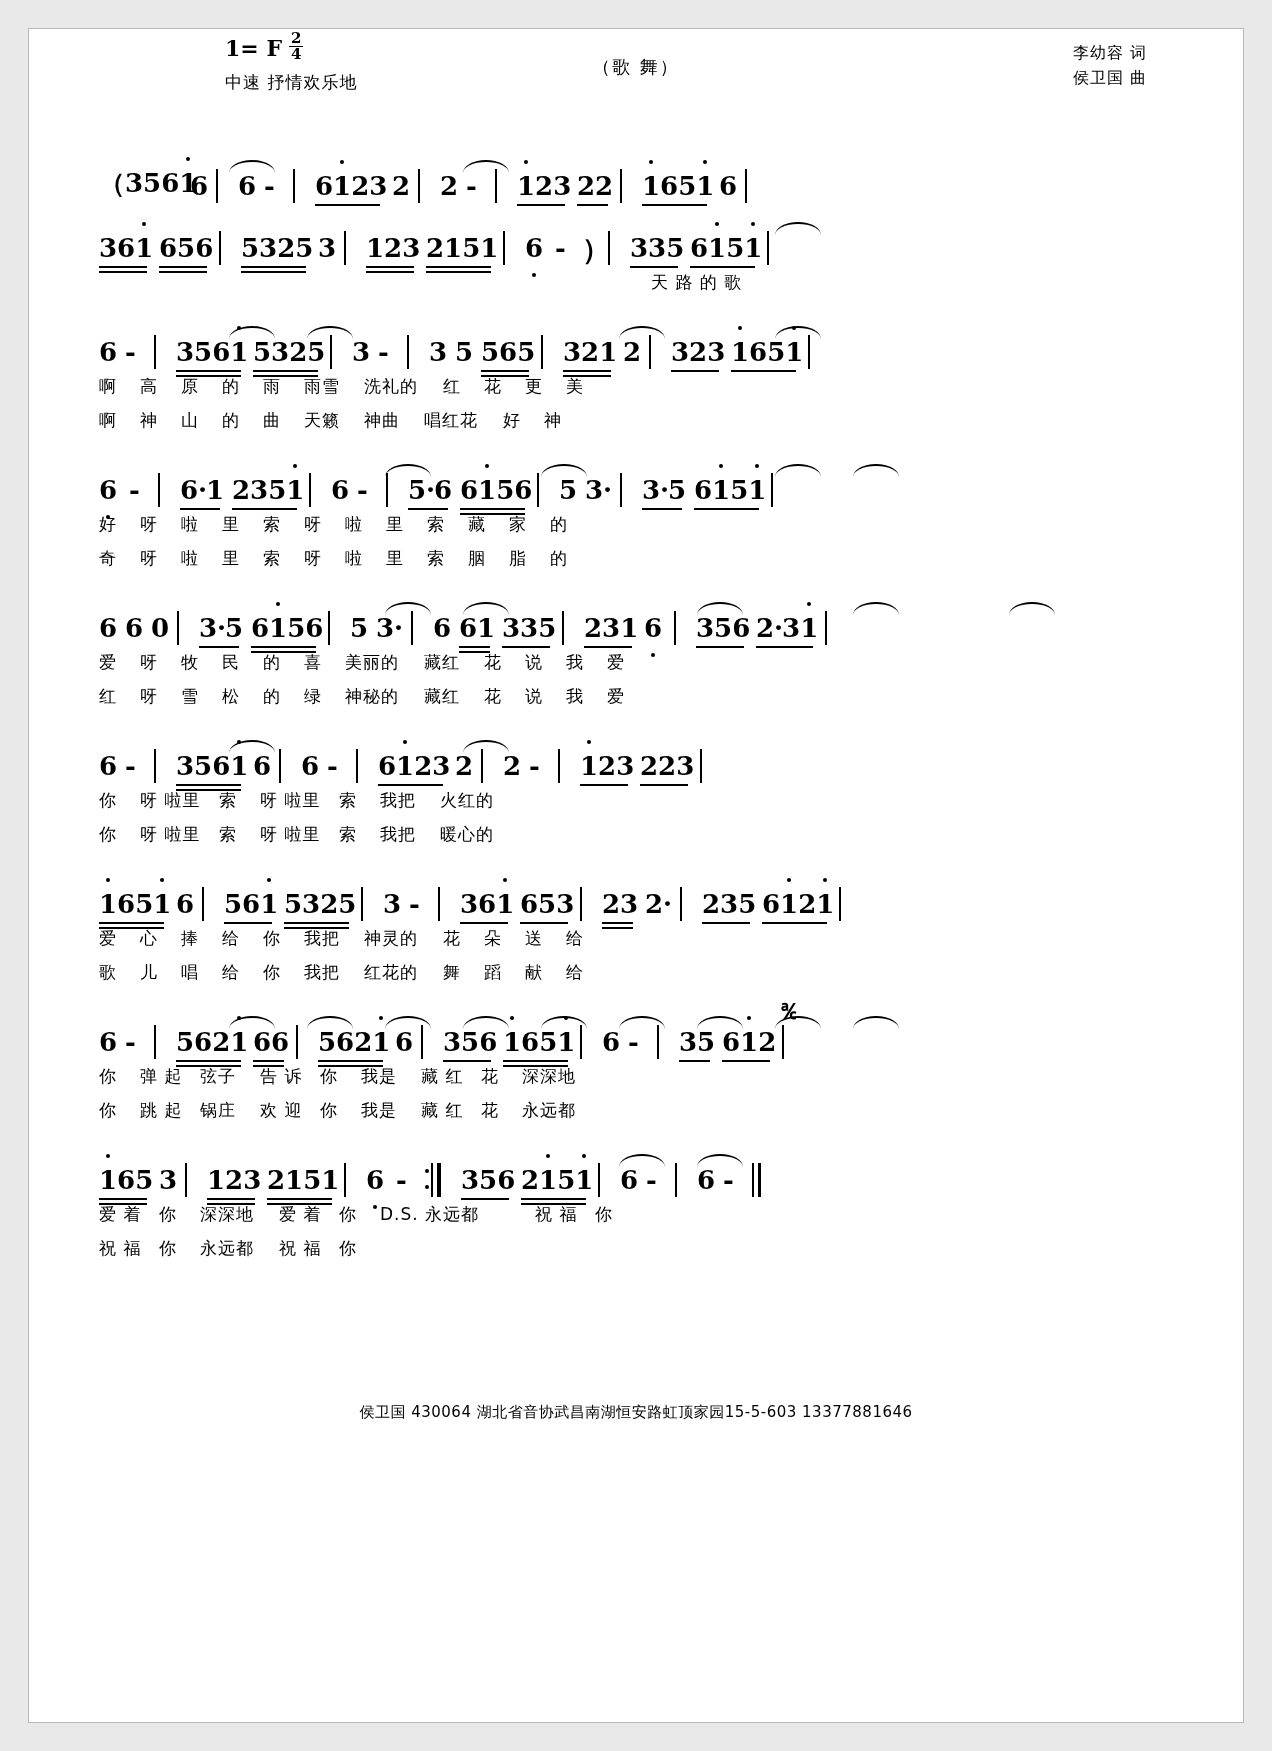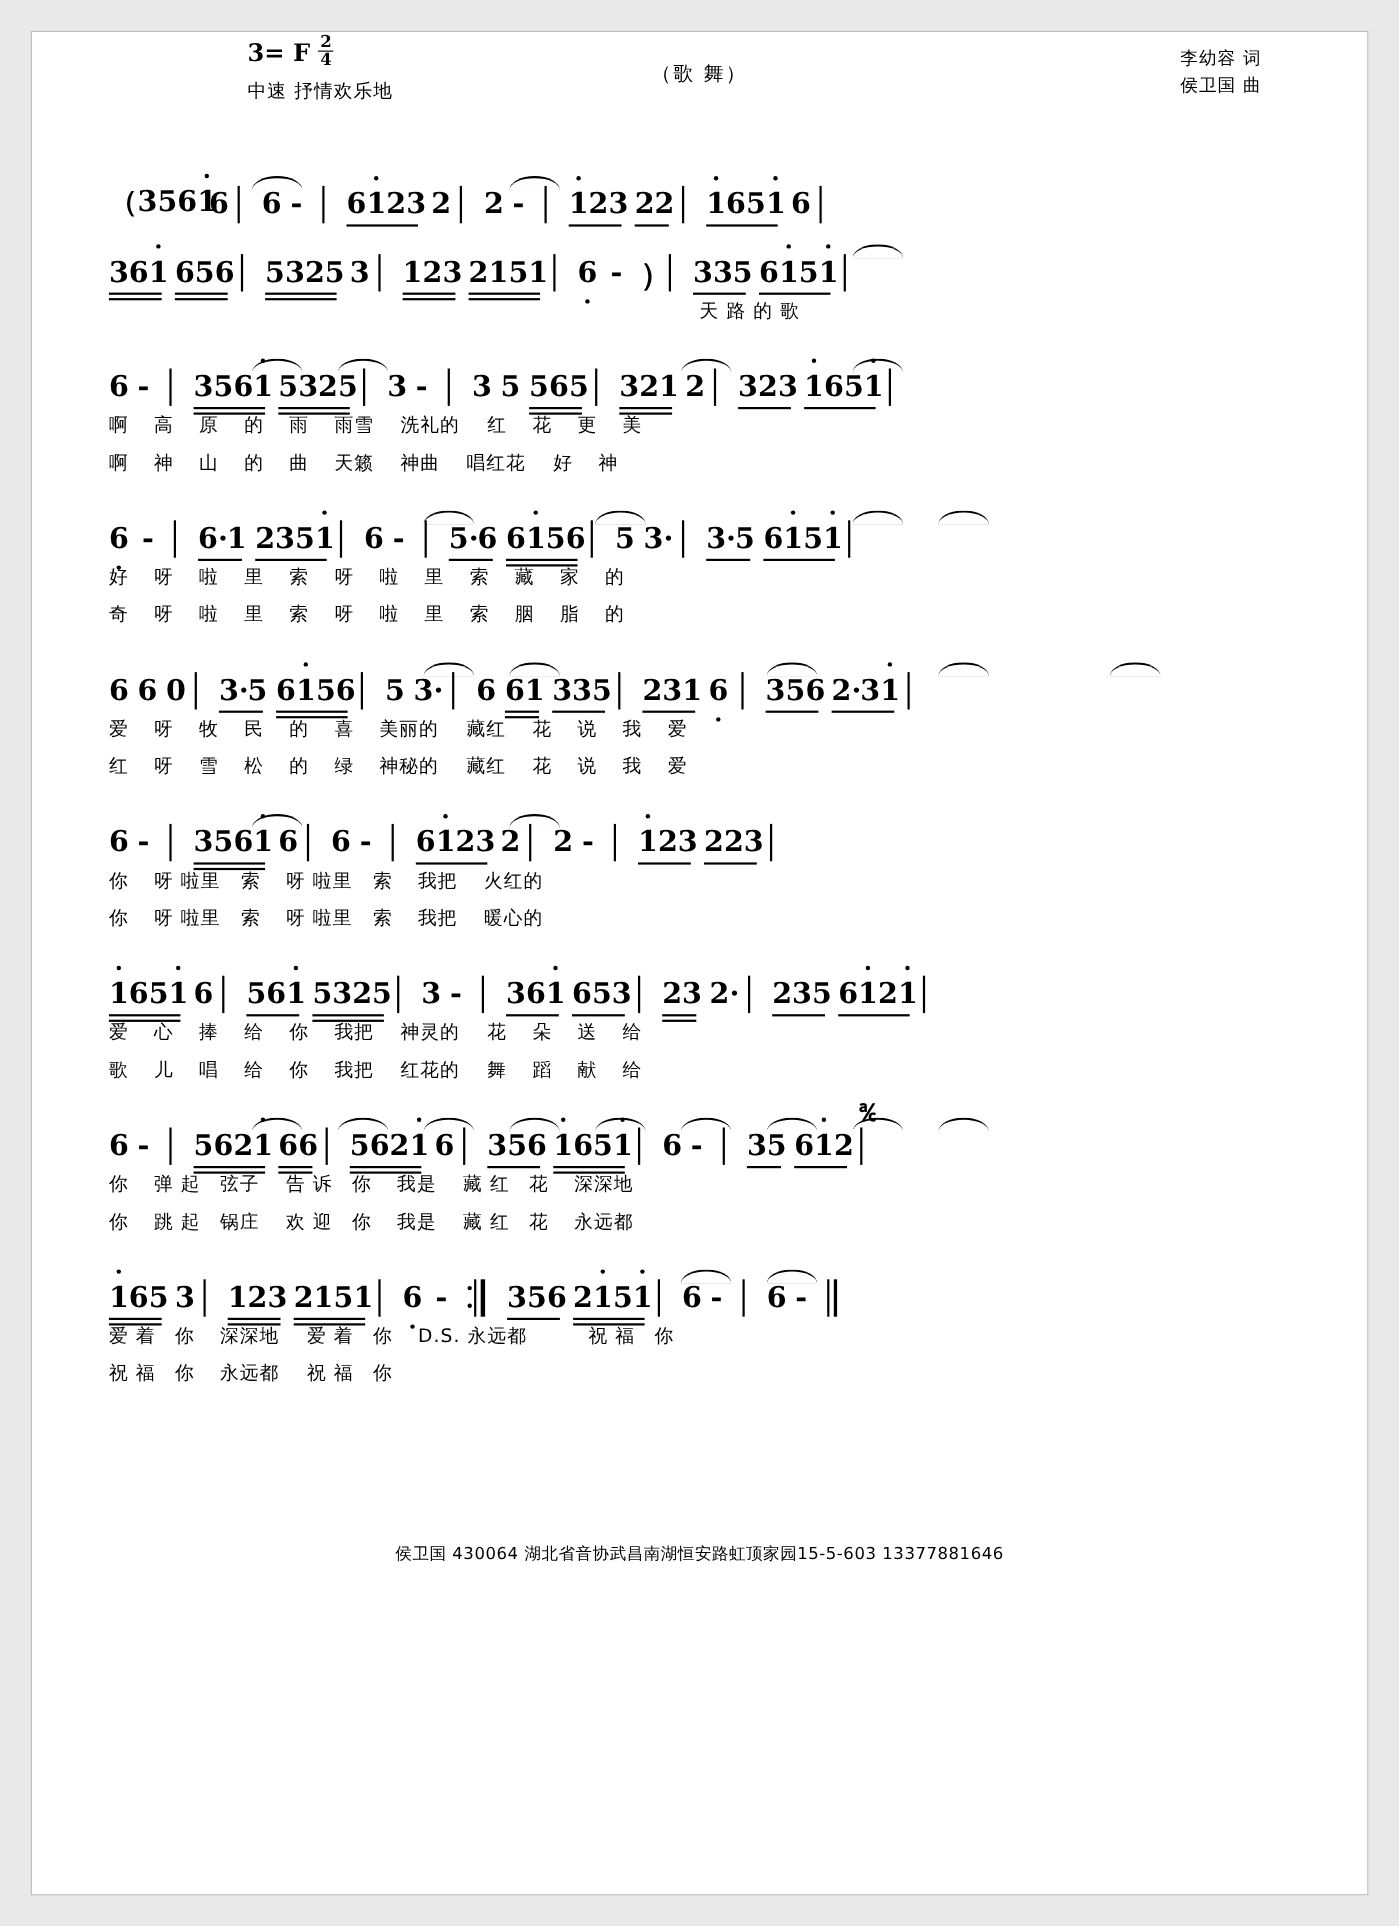--- a/index.html
+++ b/index.html
@@ -87,38 +87,38 @@
 </style>
 </head>
 <body>
 
 <div id="sheet">
 
   <div class="subtitle">（歌 舞）</div>
 
   <div class="hdrband">
     <div class="keysig">
-      <span>3= F</span>
+      <span>1= F</span>
       <span class="frac">
         <span>2</span>
         <span>4</span>
       </span>
     </div>
     <div class="tempo">中速 抒情欢乐地</div>
     <div class="credits">
       <div>李幼容  词</div>
       <div>侯卫国  曲</div>
     </div>
   </div>
 
   <div class="system" id="systems">
       <div class="noterow"><span class="nx" style="left: 8px;"><span style="font-family:'DejaVu Serif',serif">（</span>356<span style="position:relative;display:inline-block">1<span style="position:absolute;left:50%;transform:translateX(-50%);top:-11px;width:4px;height:4px;border-radius:50%;background:#000"></span></span></span><span class="nx" style="left: 99px;">6</span><div class="bar" style="left: 125px;"></div><span class="nx" style="left: 147px;">6</span><span class="nx" style="left: 173px;">-</span><div class="bar" style="left: 202px;"></div><span class="nx" style="left: 224px;">6<span style="position:relative;display:inline-block">1<span style="position:absolute;left:50%;transform:translateX(-50%);top:-11px;width:4px;height:4px;border-radius:50%;background:#000"></span></span>23</span><div class="beam" style="left: 224px; width: 65px; bottom: 3px;"></div><span class="nx" style="left: 301px;">2</span><div class="bar" style="left: 327px;"></div><span class="nx" style="left: 349px;">2</span><span class="nx" style="left: 375px;">-</span><div class="bar" style="left: 404px;"></div><span class="nx" style="left: 426px;"><span style="position:relative;display:inline-block">1<span style="position:absolute;left:50%;transform:translateX(-50%);top:-11px;width:4px;height:4px;border-radius:50%;background:#000"></span></span>23</span><div class="beam" style="left: 426px; width: 48px; bottom: 3px;"></div><span class="nx" style="left: 486px;">22</span><div class="beam" style="left: 486px; width: 31px; bottom: 3px;"></div><div class="bar" style="left: 529px;"></div><span class="nx" style="left: 551px;"><span style="position:relative;display:inline-block">1<span style="position:absolute;left:50%;transform:translateX(-50%);top:-11px;width:4px;height:4px;border-radius:50%;background:#000"></span></span>65<span style="position:relative;display:inline-block">1<span style="position:absolute;left:50%;transform:translateX(-50%);top:-11px;width:4px;height:4px;border-radius:50%;background:#000"></span></span></span><div class="beam" style="left: 551px; width: 65px; bottom: 3px;"></div><span class="nx" style="left: 628px;">6</span><div class="bar" style="left: 654px;"></div><div class="arc" style="left: 138px; bottom: 36px; width: 46px;"></div><div class="arc" style="left: 372px; bottom: 36px; width: 46px;"></div></div>
       <div style="height: 10px;"></div>
       <div class="noterow"><span class="nx" style="left: 8px;">36<span style="position:relative;display:inline-block">1<span style="position:absolute;left:50%;transform:translateX(-50%);top:-11px;width:4px;height:4px;border-radius:50%;background:#000"></span></span></span><div class="beam" style="left: 8px; width: 48px; bottom: 3px;"></div><div class="beam" style="left: 8px; width: 48px; bottom: -2px;"></div><span class="nx" style="left: 68px;">656</span><div class="beam" style="left: 68px; width: 48px; bottom: 3px;"></div><div class="beam" style="left: 68px; width: 48px; bottom: -2px;"></div><div class="bar" style="left: 128px;"></div><span class="nx" style="left: 150px;">5325</span><div class="beam" style="left: 150px; width: 65px; bottom: 3px;"></div><div class="beam" style="left: 150px; width: 65px; bottom: -2px;"></div><span class="nx" style="left: 227px;">3</span><div class="bar" style="left: 253px;"></div><span class="nx" style="left: 275px;">123</span><div class="beam" style="left: 275px; width: 48px; bottom: 3px;"></div><div class="beam" style="left: 275px; width: 48px; bottom: -2px;"></div><span class="nx" style="left: 335px;">2151</span><div class="beam" style="left: 335px; width: 65px; bottom: 3px;"></div><div class="beam" style="left: 335px; width: 65px; bottom: -2px;"></div><div class="bar" style="left: 412px;"></div><span class="nx" style="left: 434px;">6<span style="position:relative;display:inline-block;width:0"><span style="position:absolute;left:-11px;top:16px;width:4px;height:4px;border-radius:50%;background:#000"></span></span></span><span class="nx" style="left: 464px;">-</span><div class="bar" style="background: transparent; left: 493px;"><span style="position:absolute;bottom:-4px;left:-2px;font-size:28px;font-family:'DejaVu Serif',serif">）</span></div><div class="bar" style="left: 517px;"></div><span class="nx" style="left: 539px;">335</span><div class="beam" style="left: 539px; width: 48px; bottom: 3px;"></div><span class="nx" style="left: 599px;">6<span style="position:relative;display:inline-block">1<span style="position:absolute;left:50%;transform:translateX(-50%);top:-11px;width:4px;height:4px;border-radius:50%;background:#000"></span></span>5<span style="position:relative;display:inline-block">1<span style="position:absolute;left:50%;transform:translateX(-50%);top:-11px;width:4px;height:4px;border-radius:50%;background:#000"></span></span></span><div class="beam" style="left: 599px; width: 65px; bottom: 3px;"></div><div class="bar" style="left: 676px;"></div><div class="arc" style="left: 684px; bottom: 36px; width: 46px;"></div></div>
-      <div class="lyricrow"><span class="lx" style="left: 545px; text-align: center;">天 路 的 歌</span></div>
+      <div class="lyricrow"><span class="lx" style="left: 560px; text-align: center;">天 路 的 歌</span></div>
       <div style="height: 18px;"></div>
       <div class="noterow"><span class="nx" style="left: 8px;">6</span><span class="nx" style="left: 34px;">-</span><div class="bar" style="left: 63px;"></div><span class="nx" style="left: 85px;">356<span style="position:relative;display:inline-block">1<span style="position:absolute;left:50%;transform:translateX(-50%);top:-11px;width:4px;height:4px;border-radius:50%;background:#000"></span></span></span><div class="beam" style="left: 85px; width: 65px; bottom: 3px;"></div><div class="beam" style="left: 85px; width: 65px; bottom: -2px;"></div><span class="nx" style="left: 162px;">5325</span><div class="beam" style="left: 162px; width: 65px; bottom: 3px;"></div><div class="beam" style="left: 162px; width: 65px; bottom: -2px;"></div><div class="bar" style="left: 239px;"></div><span class="nx" style="left: 261px;">3</span><span class="nx" style="left: 287px;">-</span><div class="bar" style="left: 316px;"></div><span class="nx" style="left: 338px;">3</span><span class="nx" style="left: 364px;">5</span><span class="nx" style="left: 390px;">565</span><div class="beam" style="left: 390px; width: 48px; bottom: 3px;"></div><div class="beam" style="left: 390px; width: 48px; bottom: -2px;"></div><div class="bar" style="left: 450px;"></div><span class="nx" style="left: 472px;">321</span><div class="beam" style="left: 472px; width: 48px; bottom: 3px;"></div><div class="beam" style="left: 472px; width: 48px; bottom: -2px;"></div><span class="nx" style="left: 532px;">2</span><div class="bar" style="left: 558px;"></div><span class="nx" style="left: 580px;">323</span><div class="beam" style="left: 580px; width: 48px; bottom: 3px;"></div><span class="nx" style="left: 640px;"><span style="position:relative;display:inline-block">1<span style="position:absolute;left:50%;transform:translateX(-50%);top:-11px;width:4px;height:4px;border-radius:50%;background:#000"></span></span>65<span style="position:relative;display:inline-block">1<span style="position:absolute;left:50%;transform:translateX(-50%);top:-11px;width:4px;height:4px;border-radius:50%;background:#000"></span></span></span><div class="beam" style="left: 640px; width: 65px; bottom: 3px;"></div><div class="bar" style="left: 717px;"></div><div class="arc" style="left: 138px; bottom: 36px; width: 46px;"></div><div class="arc" style="left: 216px; bottom: 36px; width: 46px;"></div><div class="arc" style="left: 528px; bottom: 36px; width: 46px;"></div><div class="arc" style="left: 684px; bottom: 36px; width: 46px;"></div></div>
       <div class="lyricrow"><span class="lx" style="left: 8px;">啊</span><span class="lx" style="left: 49px;">高</span><span class="lx" style="left: 90px;">原</span><span class="lx" style="left: 131px;">的</span><span class="lx" style="left: 172px;">雨</span><span class="lx" style="left: 213px;">雨雪</span><span class="lx" style="left: 273px;">洗礼的</span><span class="lx" style="left: 352px;">红</span><span class="lx" style="left: 393px;">花</span><span class="lx" style="left: 434px;">更</span><span class="lx" style="left: 475px;">美</span></div>
       <div class="lyricrow"><span class="lx" style="left: 8px;">啊</span><span class="lx" style="left: 49px;">神</span><span class="lx" style="left: 90px;">山</span><span class="lx" style="left: 131px;">的</span><span class="lx" style="left: 172px;">曲</span><span class="lx" style="left: 213px;">天籁</span><span class="lx" style="left: 273px;">神曲</span><span class="lx" style="left: 333px;">唱红花</span><span class="lx" style="left: 412px;">好</span><span class="lx" style="left: 453px;">神</span></div>
       <div style="height: 18px;"></div>
       <div class="noterow"><span class="nx" style="left: 8px;">6<span style="position:relative;display:inline-block;width:0"><span style="position:absolute;left:-11px;top:16px;width:4px;height:4px;border-radius:50%;background:#000"></span></span></span><span class="nx" style="left: 38px;">-</span><div class="bar" style="left: 67px;"></div><span class="nx" style="left: 89px;">6<span style="display:inline-block;width:8px;text-align:center">·</span>1</span><div class="beam" style="left: 89px; width: 40px; bottom: 3px;"></div><span class="nx" style="left: 141px;">235<span style="position:relative;display:inline-block">1<span style="position:absolute;left:50%;transform:translateX(-50%);top:-11px;width:4px;height:4px;border-radius:50%;background:#000"></span></span></span><div class="beam" style="left: 141px; width: 65px; bottom: 3px;"></div><div class="bar" style="left: 218px;"></div><span class="nx" style="left: 240px;">6</span><span class="nx" style="left: 266px;">-</span><div class="bar" style="left: 295px;"></div><span class="nx" style="left: 317px;">5<span style="display:inline-block;width:8px;text-align:center">·</span>6</span><div class="beam" style="left: 317px; width: 40px; bottom: 3px;"></div><span class="nx" style="left: 369px;">6<span style="position:relative;display:inline-block">1<span style="position:absolute;left:50%;transform:translateX(-50%);top:-11px;width:4px;height:4px;border-radius:50%;background:#000"></span></span>56</span><div class="beam" style="left: 369px; width: 65px; bottom: 3px;"></div><div class="beam" style="left: 369px; width: 65px; bottom: -2px;"></div><div class="bar" style="left: 446px;"></div><span class="nx" style="left: 468px;">5</span><span class="nx" style="left: 494px;">3<span style="display:inline-block;width:8px;text-align:center">·</span></span><div class="bar" style="left: 529px;"></div><span class="nx" style="left: 551px;">3<span style="display:inline-block;width:8px;text-align:center">·</span>5</span><div class="beam" style="left: 551px; width: 40px; bottom: 3px;"></div><span class="nx" style="left: 603px;">6<span style="position:relative;display:inline-block">1<span style="position:absolute;left:50%;transform:translateX(-50%);top:-11px;width:4px;height:4px;border-radius:50%;background:#000"></span></span>5<span style="position:relative;display:inline-block">1<span style="position:absolute;left:50%;transform:translateX(-50%);top:-11px;width:4px;height:4px;border-radius:50%;background:#000"></span></span></span><div class="beam" style="left: 603px; width: 65px; bottom: 3px;"></div><div class="bar" style="left: 680px;"></div><div class="arc" style="left: 294px; bottom: 36px; width: 46px;"></div><div class="arc" style="left: 450px; bottom: 36px; width: 46px;"></div><div class="arc" style="left: 684px; bottom: 36px; width: 46px;"></div><div class="arc" style="left: 762px; bottom: 36px; width: 46px;"></div></div>
       <div class="lyricrow"><span class="lx" style="left: 8px;">好</span><span class="lx" style="left: 49px;">呀</span><span class="lx" style="left: 90px;">啦</span><span class="lx" style="left: 131px;">里</span><span class="lx" style="left: 172px;">索</span><span class="lx" style="left: 213px;">呀</span><span class="lx" style="left: 254px;">啦</span><span class="lx" style="left: 295px;">里</span><span class="lx" style="left: 336px;">索</span><span class="lx" style="left: 377px;">藏</span><span class="lx" style="left: 418px;">家</span><span class="lx" style="left: 459px;">的</span></div>
       <div class="lyricrow"><span class="lx" style="left: 8px;">奇</span><span class="lx" style="left: 49px;">呀</span><span class="lx" style="left: 90px;">啦</span><span class="lx" style="left: 131px;">里</span><span class="lx" style="left: 172px;">索</span><span class="lx" style="left: 213px;">呀</span><span class="lx" style="left: 254px;">啦</span><span class="lx" style="left: 295px;">里</span><span class="lx" style="left: 336px;">索</span><span class="lx" style="left: 377px;">胭</span><span class="lx" style="left: 418px;">脂</span><span class="lx" style="left: 459px;">的</span></div>
       <div style="height: 18px;"></div>
       <div class="noterow"><span class="nx" style="left: 8px;">6</span><span class="nx" style="left: 34px;">6</span><span class="nx" style="left: 60px;">0</span><div class="bar" style="left: 86px;"></div><span class="nx" style="left: 108px;">3<span style="display:inline-block;width:8px;text-align:center">·</span>5</span><div class="beam" style="left: 108px; width: 40px; bottom: 3px;"></div><span class="nx" style="left: 160px;">6<span style="position:relative;display:inline-block">1<span style="position:absolute;left:50%;transform:translateX(-50%);top:-11px;width:4px;height:4px;border-radius:50%;background:#000"></span></span>56</span><div class="beam" style="left: 160px; width: 65px; bottom: 3px;"></div><div class="beam" style="left: 160px; width: 65px; bottom: -2px;"></div><div class="bar" style="left: 237px;"></div><span class="nx" style="left: 259px;">5</span><span class="nx" style="left: 285px;">3<span style="display:inline-block;width:8px;text-align:center">·</span></span><div class="bar" style="left: 320px;"></div><span class="nx" style="left: 342px;">6</span><span class="nx" style="left: 368px;">61</span><div class="beam" style="left: 368px; width: 31px; bottom: 3px;"></div><div class="beam" style="left: 368px; width: 31px; bottom: -2px;"></div><span class="nx" style="left: 411px;">335</span><div class="beam" style="left: 411px; width: 48px; bottom: 3px;"></div><div class="bar" style="left: 471px;"></div><span class="nx" style="left: 493px;">231</span><div class="beam" style="left: 493px; width: 48px; bottom: 3px;"></div><span class="nx" style="left: 553px;">6<span style="position:relative;display:inline-block;width:0"><span style="position:absolute;left:-11px;top:16px;width:4px;height:4px;border-radius:50%;background:#000"></span></span></span><div class="bar" style="left: 583px;"></div><span class="nx" style="left: 605px;">356</span><div class="beam" style="left: 605px; width: 48px; bottom: 3px;"></div><span class="nx" style="left: 665px;">2<span style="display:inline-block;width:8px;text-align:center">·</span>3<span style="position:relative;display:inline-block">1<span style="position:absolute;left:50%;transform:translateX(-50%);top:-11px;width:4px;height:4px;border-radius:50%;background:#000"></span></span></span><div class="beam" style="left: 665px; width: 57px; bottom: 3px;"></div><div class="bar" style="left: 734px;"></div><div class="arc" style="left: 294px; bottom: 36px; width: 46px;"></div><div class="arc" style="left: 372px; bottom: 36px; width: 46px;"></div><div class="arc" style="left: 606px; bottom: 36px; width: 46px;"></div><div class="arc" style="left: 762px; bottom: 36px; width: 46px;"></div><div class="arc" style="left: 918px; bottom: 36px; width: 46px;"></div></div>

